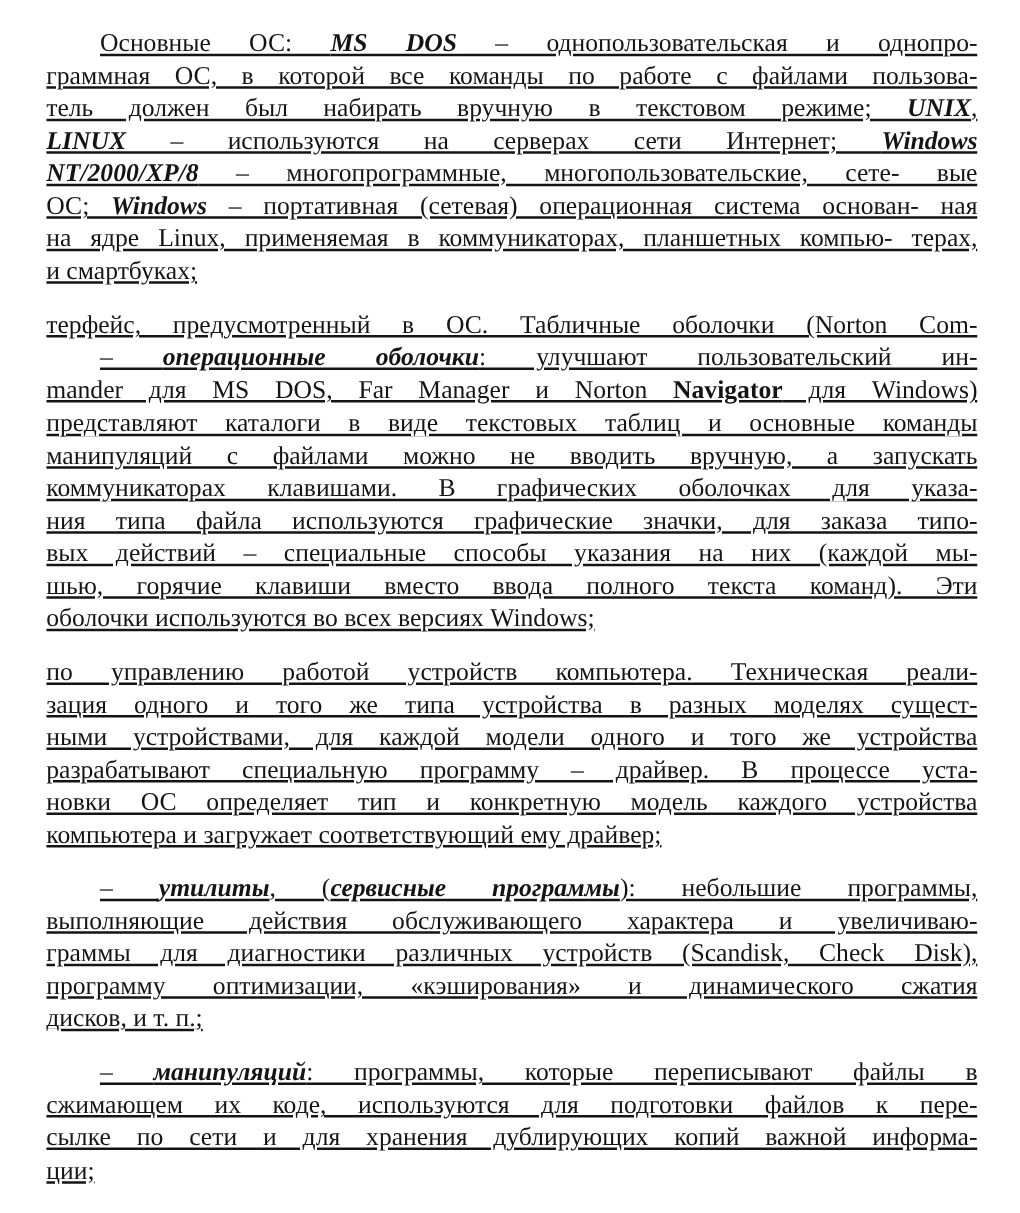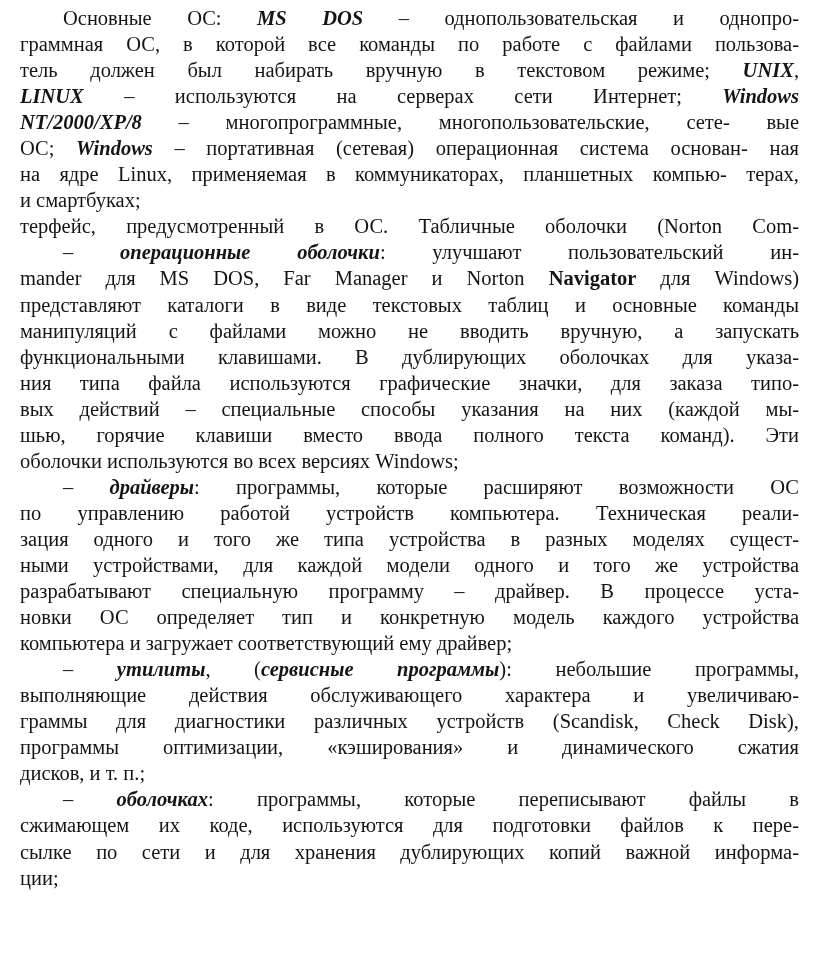--- a/index.html
+++ b/index.html
@@ -13,22 +13,23 @@
     height: 970px;
     background: #ffffff;
     color: #141414;
     font-family: "Liberation Serif", "DejaVu Serif", serif;
     font-size: 20.5px;
     box-sizing: border-box;
     padding: 5px 17px 0 20px;
     overflow: hidden;
   }
   .paragraph {
-    margin: 0;
+    margin: 17px;
     padding: 0;
+    text-decoration: underline;
   }
   .line {
     line-height: 26.05px;
     height: 26.05px;
     overflow: hidden;
     text-align: justify;
     text-align-last: justify;
   }
   .line.last {
     text-align: center;
@@ -55,42 +56,41 @@
         <div class="line"><span class="run-n">ОС; </span><span class="run-bi">Windows</span><span class="run-n"> – портативная (сетевая) операционная система основан- ная</span></div>
         <div class="line"><span class="run-n">на ядре Linux, применяемая в коммуникаторах, планшетных компью- терах,</span></div>
         <div class="line last"><span class="run-n">и смартбуках;</span></div>
       </div>
       <div class="paragraph">
         <div class="line"><span class="run-n">терфейс, предусмотренный в ОС. Табличные оболочки (Norton Com-</span></div>
         <div class="line indent"><span class="run-n">– </span><span class="run-bi">операционные оболочки</span><span class="run-n">: улучшают пользовательский ин-</span></div>
         <div class="line"><span class="run-n">mander для MS DOS, Far Manager и Norton </span><span class="run-b">Navigator</span><span class="run-n"> для Windows)</span></div>
         <div class="line"><span class="run-n">представляют каталоги в виде текстовых таблиц и основные команды</span></div>
         <div class="line"><span class="run-n">манипуляций с файлами можно не вводить вручную, а запускать</span></div>
-        <div class="line"><span class="run-n">функциональными клавишами. В дублирующих оболочках для указа-</span></div>
+        <div class="line"><span class="run-n">коммуникаторах клавишами. В графических оболочках для указа-</span></div>
         <div class="line"><span class="run-n">ния типа файла используются графические значки, для заказа типо-</span></div>
         <div class="line"><span class="run-n">вых действий – специальные способы указания на них (каждой мы-</span></div>
         <div class="line"><span class="run-n">шью, горячие клавиши вместо ввода полного текста команд). Эти</span></div>
         <div class="line last"><span class="run-n">оболочки используются во всех версиях Windows;</span></div>
       </div>
       <div class="paragraph">
-        <div class="line indent"><span class="run-n">– </span><span class="run-bi">драйверы</span><span class="run-n">: программы, которые расширяют возможности ОС</span></div>
         <div class="line"><span class="run-n">по управлению работой устройств компьютера. Техническая реали-</span></div>
         <div class="line"><span class="run-n">зация одного и того же типа устройства в разных моделях сущест-</span></div>
         <div class="line"><span class="run-n">ными устройствами, для каждой модели одного и того же устройства</span></div>
         <div class="line"><span class="run-n">разрабатывают специальную программу – драйвер. В процессе уста-</span></div>
         <div class="line"><span class="run-n">новки ОС определяет тип и конкретную модель каждого устройства</span></div>
         <div class="line last"><span class="run-n">компьютера и загружает соответствующий ему драйвер;</span></div>
       </div>
       <div class="paragraph">
         <div class="line indent"><span class="run-n">– </span><span class="run-bi">утилиты</span><span class="run-n">, (</span><span class="run-bi">сервисные программы</span><span class="run-n">): небольшие программы,</span></div>
         <div class="line"><span class="run-n">выполняющие действия обслуживающего характера и увеличиваю-</span></div>
         <div class="line"><span class="run-n">граммы для диагностики различных устройств (Scandisk, Check Disk),</span></div>
-        <div class="line"><span class="run-n">программы оптимизации, «кэширования» и динамического сжатия</span></div>
+        <div class="line"><span class="run-n">программу оптимизации, «кэширования» и динамического сжатия</span></div>
         <div class="line last"><span class="run-n">дисков, и т. п.;</span></div>
       </div>
       <div class="paragraph">
-        <div class="line indent"><span class="run-n">– </span><span class="run-bi">оболочках</span><span class="run-n">: программы, которые переписывают файлы в</span></div>
+        <div class="line indent"><span class="run-n">– </span><span class="run-bi">манипуляций</span><span class="run-n">: программы, которые переписывают файлы в</span></div>
         <div class="line"><span class="run-n">сжимающем их коде, используются для подготовки файлов к пере-</span></div>
         <div class="line"><span class="run-n">сылке по сети и для хранения дублирующих копий важной информа-</span></div>
         <div class="line last"><span class="run-n">ции;</span></div>
       </div>
     </div>
 </div>
 
 </body></html>

